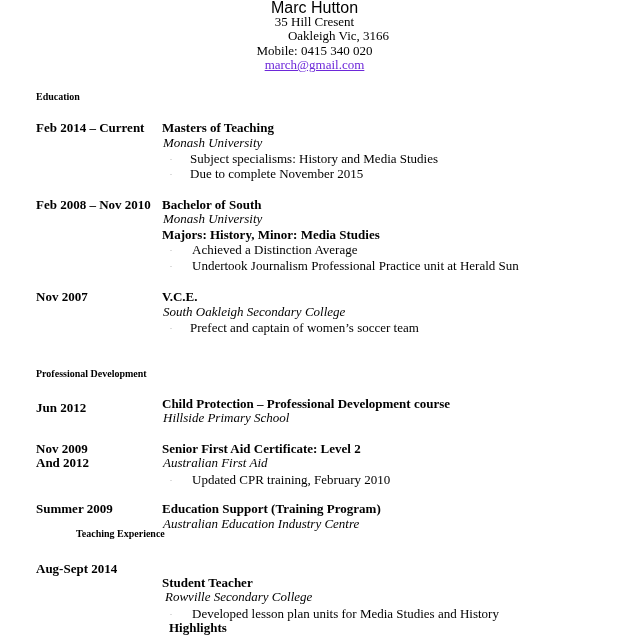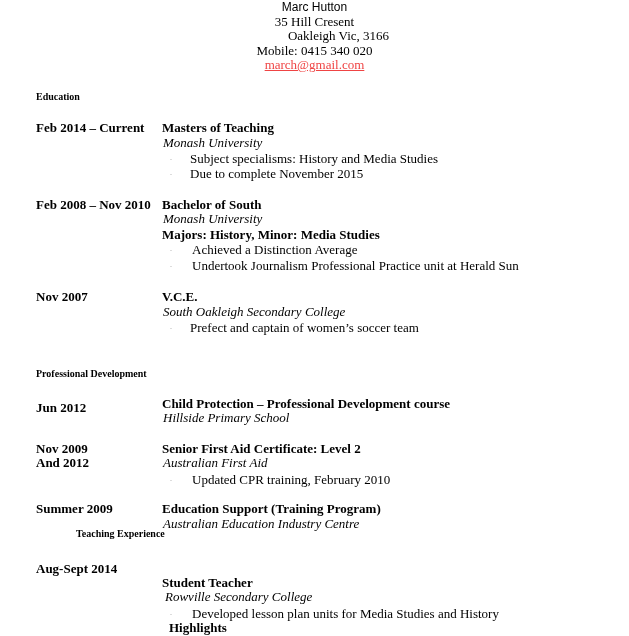--- a/index.html
+++ b/index.html
@@ -1,21 +1,21 @@
 <!DOCTYPE html>
 <html><head>
 <meta charset="utf-8">
 <style>
   html, body { margin:0; padding:0; background:#ffffff; }
   body { width:629px; height:636px; position:relative; overflow:hidden;
          font-family:"Liberation Serif", "DejaVu Serif", serif; color:#000; font-size:13px; }
   .abs { position:absolute; white-space:nowrap; line-height:15px; }
   .center { left:0; width:629px; text-align:center; }
-  .name { font-family:"Liberation Sans", "DejaVu Sans", sans-serif; font-size:12px; }
-  .link { color:#ef4444; text-decoration:underline; }
+  .name { font-family:"Liberation Sans", "DejaVu Sans", sans-serif; font-size:16px; }
+  .link { color:#6d28d9; text-decoration:underline; }
   .h2 { font-weight:bold; font-size:10px; left:36px; }
   .date { font-weight:bold; left:36px; }
   .title { font-weight:bold; left:162px; }
   .org { font-style:italic; left:163px; }
   .bullet { left:170px; }
   .bullet .dot { display:inline-block; width:20px; font-size:6px; vertical-align:middle; color:#555; }
 </style>
 </head>
 <body>
 

